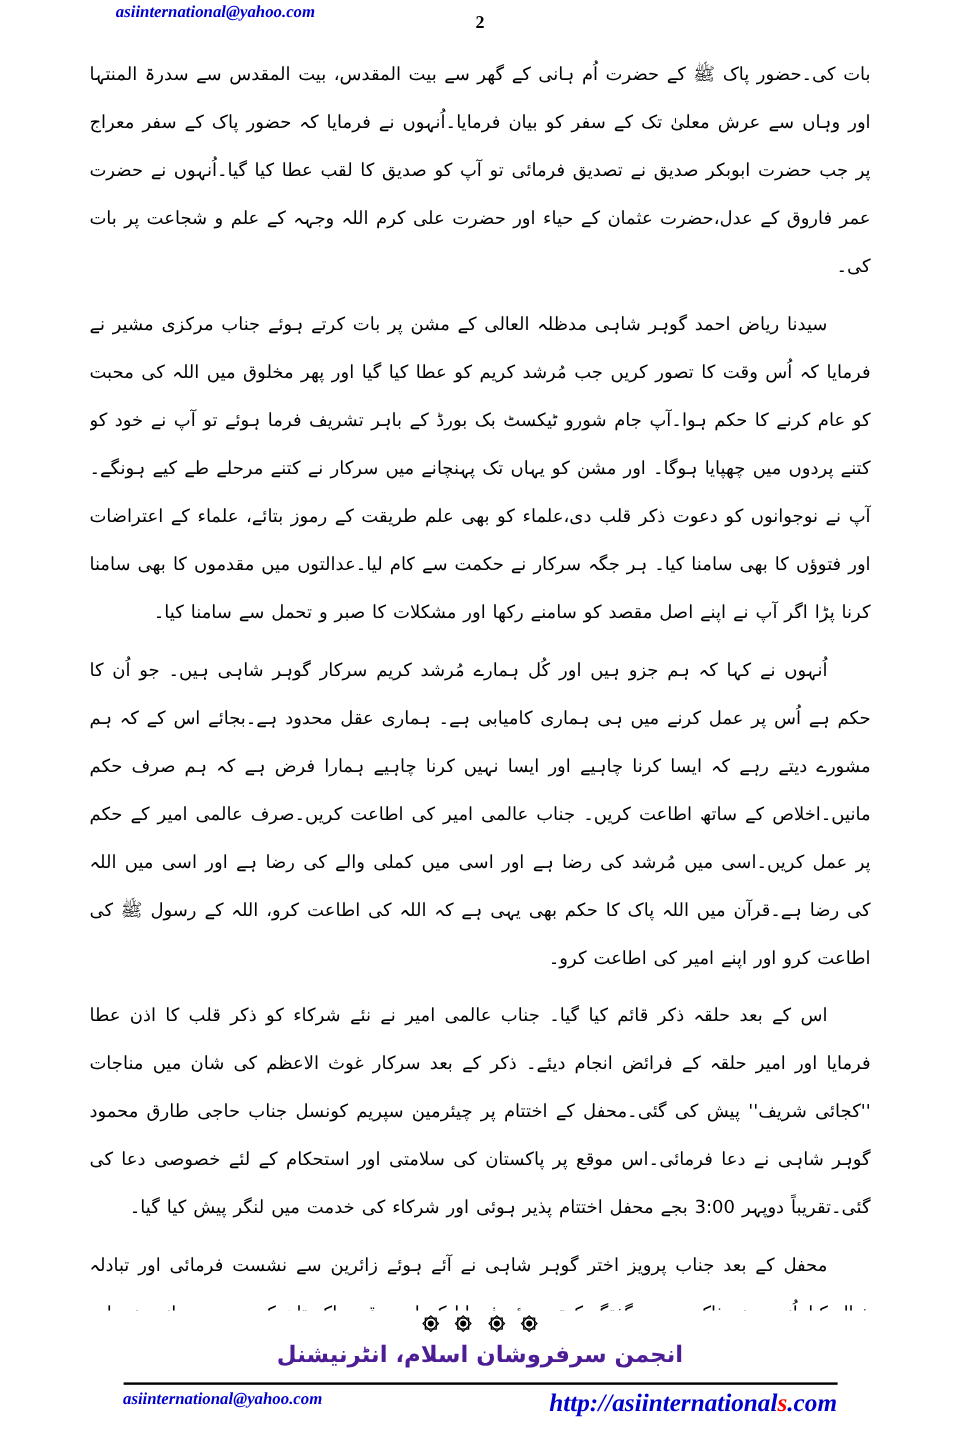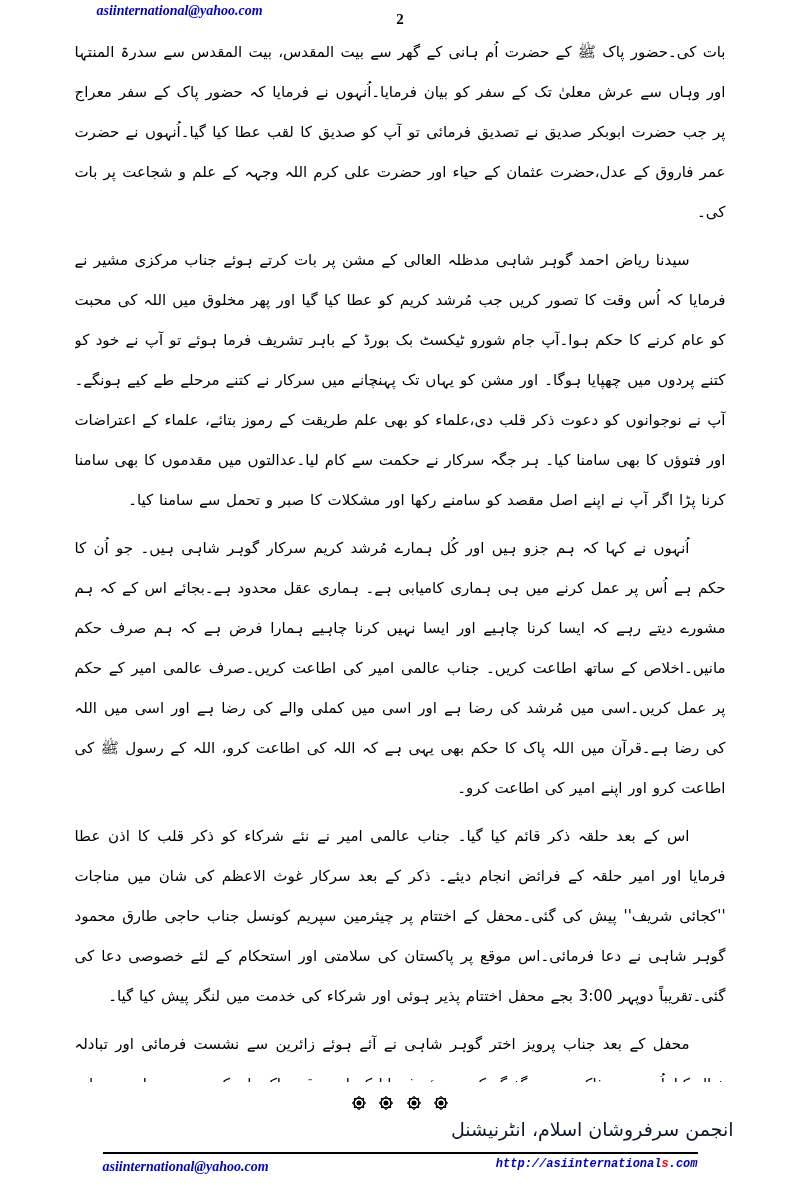--- a/index.html
+++ b/index.html
@@ -21,58 +21,58 @@
     cursor:pointer;
   }
   .page-number{
     position:absolute;top:11px;left:0;right:0;
     text-align:center;
     font-family:"Liberation Serif",serif;
     font-weight:bold;font-size:15px;color:#000;
   }
   
   .body-text{
-    position:absolute;top:32px;left:8px;right:8px;height:1050px;
+    position:absolute;top:42px;left:8px;right:8px;height:1050px;
     overflow:hidden;
     direction:rtl;
     text-align:justify;
     font-size:15px;
     line-height:40px;
     word-spacing:1px;
   }
   .body-text p{margin:0 0 8px 0;text-indent:36px;}
   .body-text p.first{text-indent:0;}
   
   .ornament-row{
     position:absolute;top:1094px;left:0;right:0;
     text-align:center;height:20px;
   }
   .ornament-row .star{display:inline-block;margin:0 3px;vertical-align:middle;}
   .org-name{
     position:absolute;top:1118px;left:0;right:0;
-    direction:rtl;text-align:right;
-    font-weight:normal;font-size:19px;color:#0f172a;
+    direction:rtl;text-align:center;
+    font-weight:bold;font-size:19px;color:#4c1d95;
     letter-spacing:0.5px;
   }
   .footer-rule{
     position:absolute;top:1152px;left:36px;right:36px;
     border:none;border-top:2px solid #000;margin:0;padding:0;
   }
   .footer-email{
     position:absolute;top:1159px;left:36px;
     font-family:"Liberation Serif",serif;
     font-weight:bold;font-style:italic;
     font-size:14px;color:#0000cd;
     cursor:pointer;
   }
   .footer-url{
     position:absolute;top:1157px;right:36px;
-    font-family:Liberation Mono, monospace;
+    font-family:Liberation Serif, serif;
     font-weight:bold;font-style:italic;
-    font-size:12px;color:#0000cd;
+    font-size:21px;color:#0000cd;
     cursor:pointer;
   }
   .footer-url .red{color:#ff0000;font-style:italic;}
 </style>
 </head>
 <body>
 
 <div class="page">
 
   <span class="header-email">asiinternational@yahoo.com</span>

